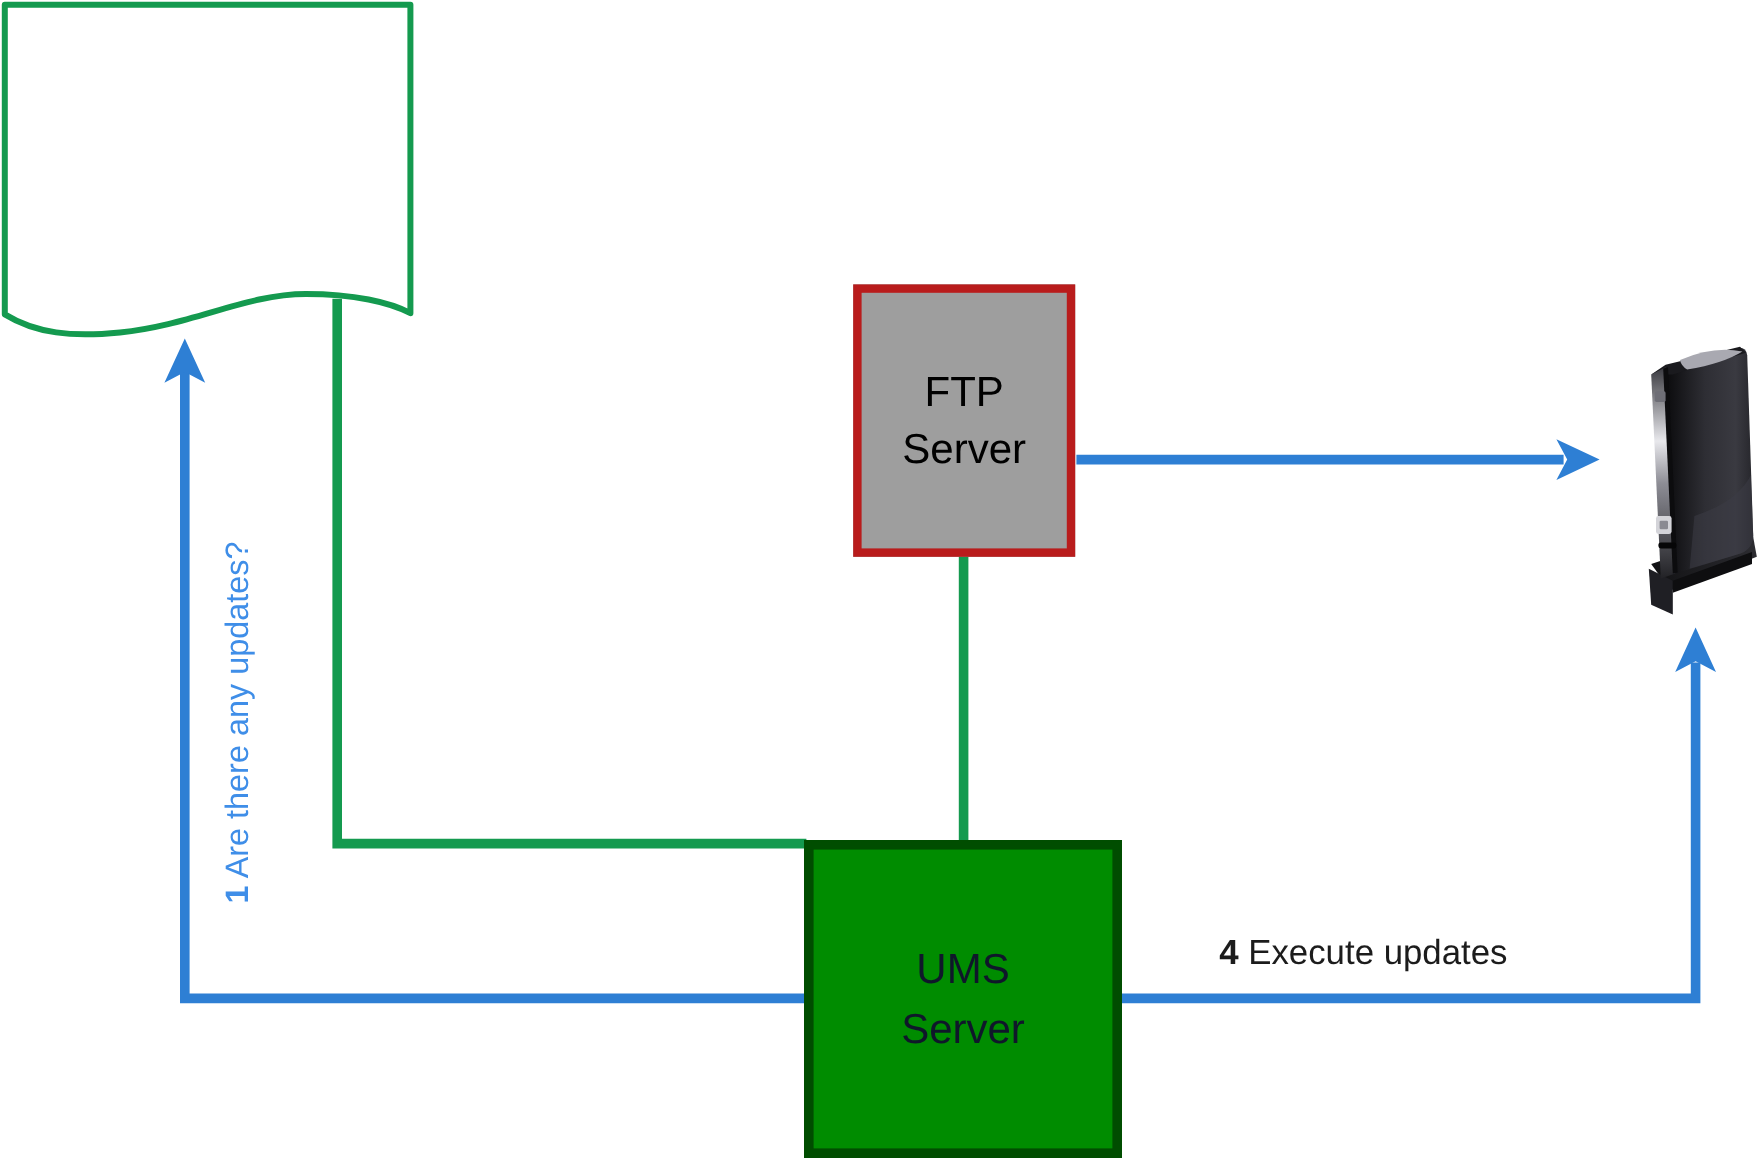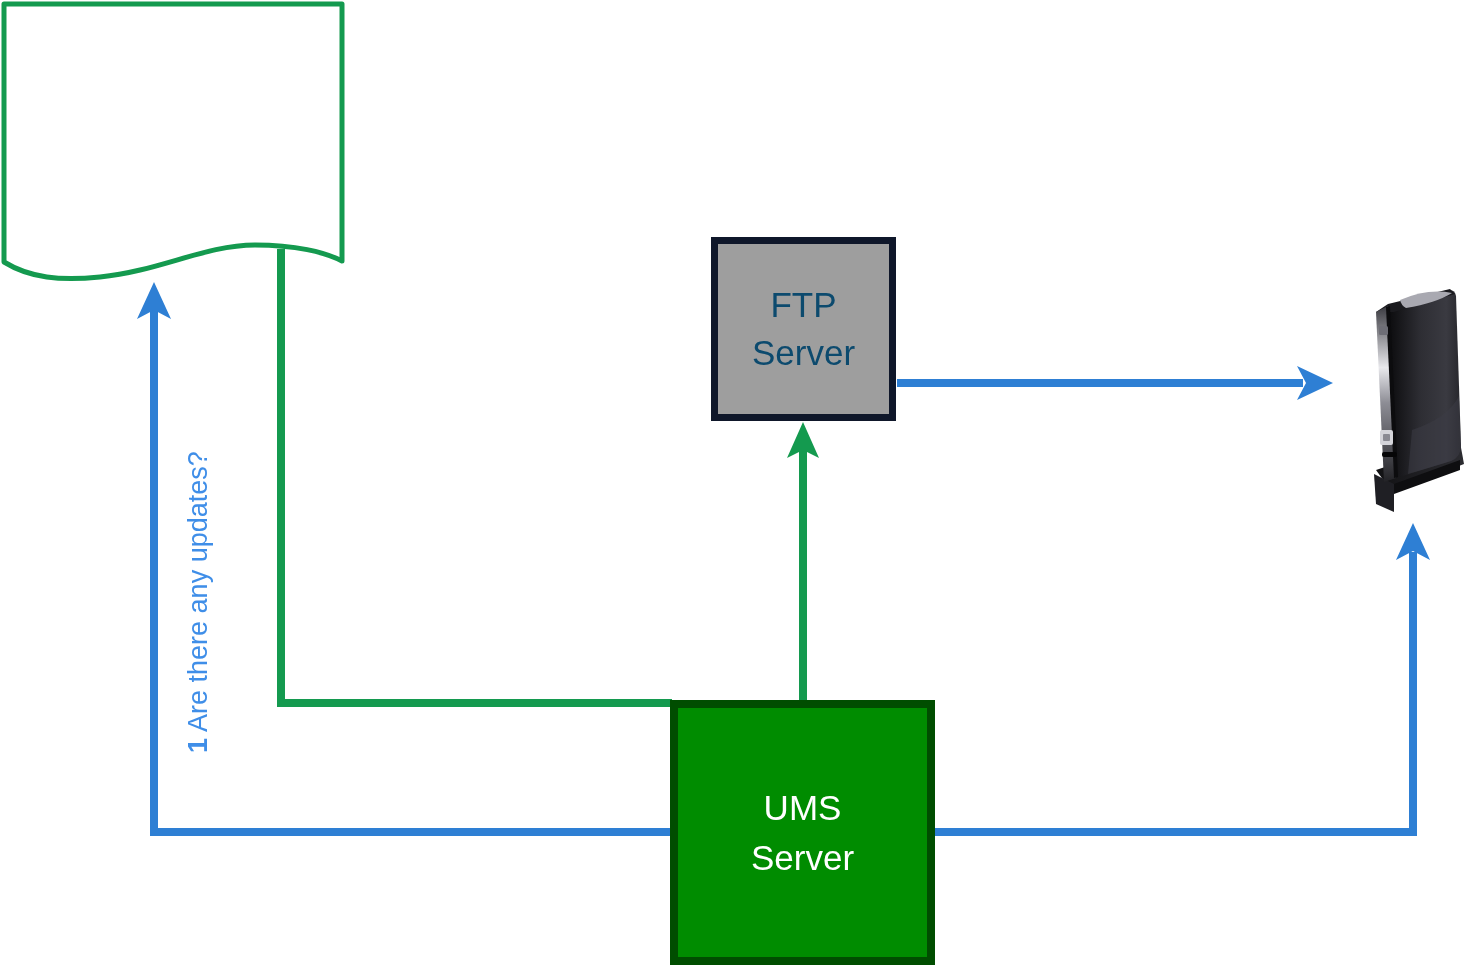--- a/index.html
+++ b/index.html
@@ -26,33 +26,33 @@
     display: flex;
     flex-direction: column;
     align-items: center;
     justify-content: center;
     text-align: center;
     box-sizing: border-box;
   }
   .node .line { display: block; }
   .ftp-box {
     left: 711px; top: 237px;
-    width: 185px; height: 184px;
+    width: 185px; height: 227px;
     background: #9e9e9e;
-    border: 7px solid #0f172a;
-    color: #0c4a6e;
+    border: 7px solid #b91c1c;
+    color: #000000;
     font-size: 35px;
     line-height: 48px;
   }
   .ums-box {
     left: 670px; top: 700px;
     width: 265px; height: 265px;
     background: #008c00;
     border: 8px solid #004d00;
-    color: #ffffff;
+    color: #0f172a;
     font-size: 35px;
     line-height: 50px;
   }
   .download-label {
     left: 20px; top: 103px;
     width: 300px;
     position: absolute;
     text-align: center;
     color: #0f9d51;
     font-size: 28px;
@@ -123,20 +123,24 @@
     <span class="line">Server</span>
   </div>
 
   <div class="step1-vertical">
     <b>1</b>
     <span>Are there any updates?</span>
   </div>
 
 
 
+  <div class="step-label step4">
+    <b>4</b>
+    <span>Execute updates</span>
+  </div>
 
   <svg class="device" viewBox="0 0 112 240">
     <defs>
       <linearGradient id="gSide" x1="0" y1="0" x2="1" y2="0">
         <stop offset="0" stop-color="#0b0b0d"></stop>
         <stop offset="0.45" stop-color="#2e2e34"></stop>
         <stop offset="0.8" stop-color="#3a3a41"></stop>
         <stop offset="1" stop-color="#26262b"></stop>
       </linearGradient>
       <linearGradient id="gFront" x1="0" y1="0" x2="0" y2="1">

